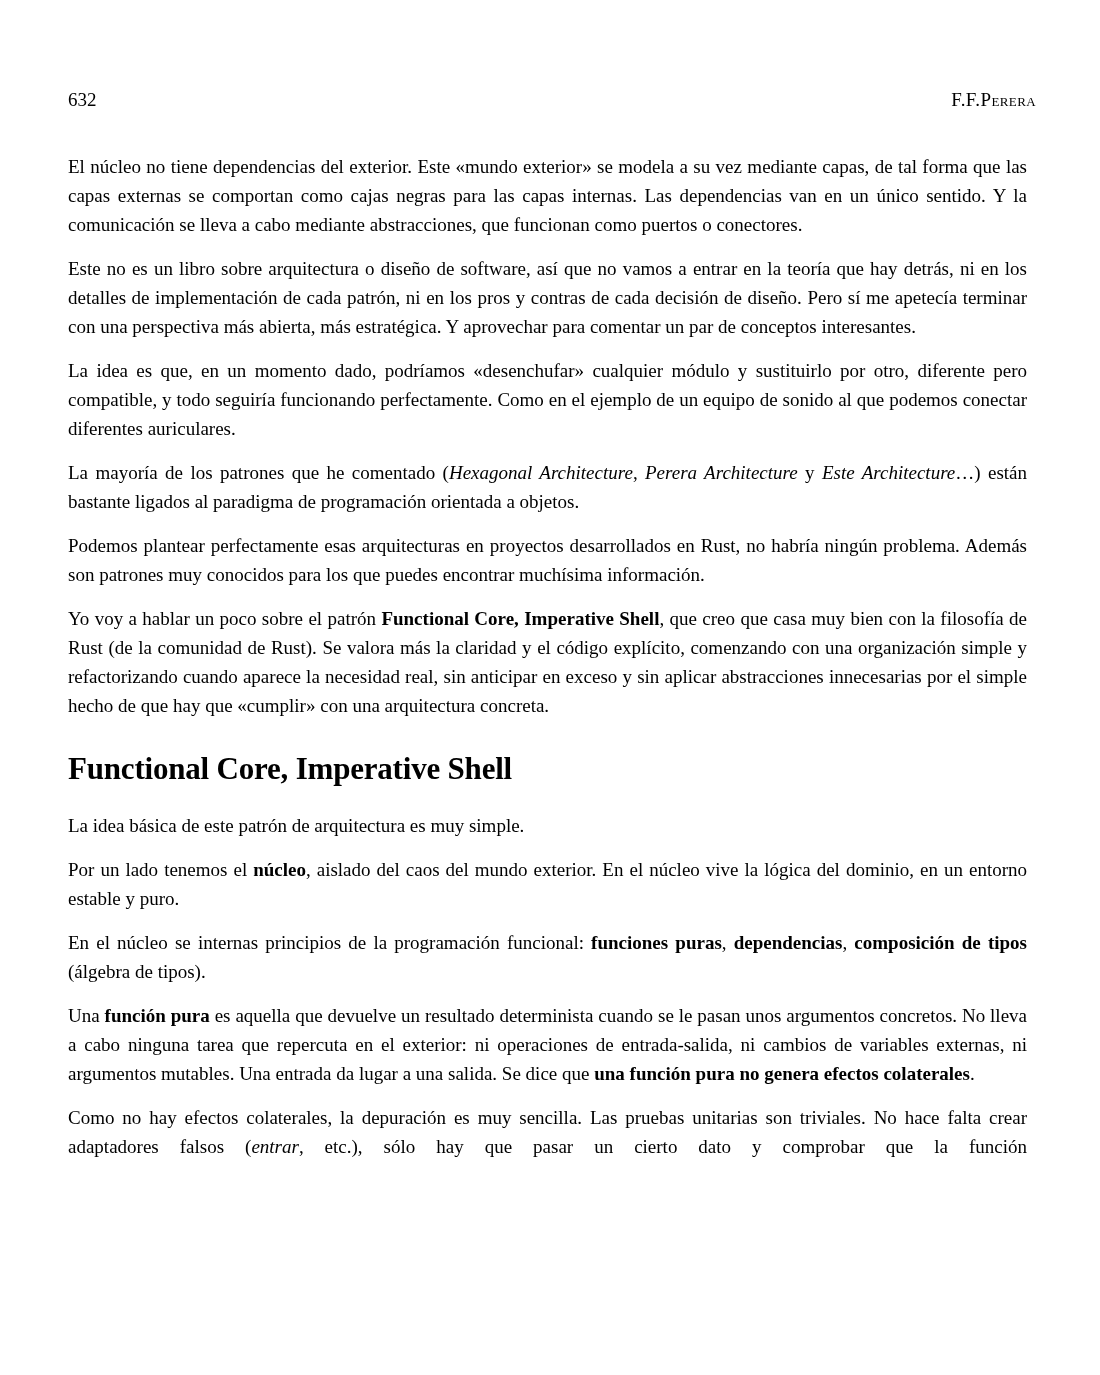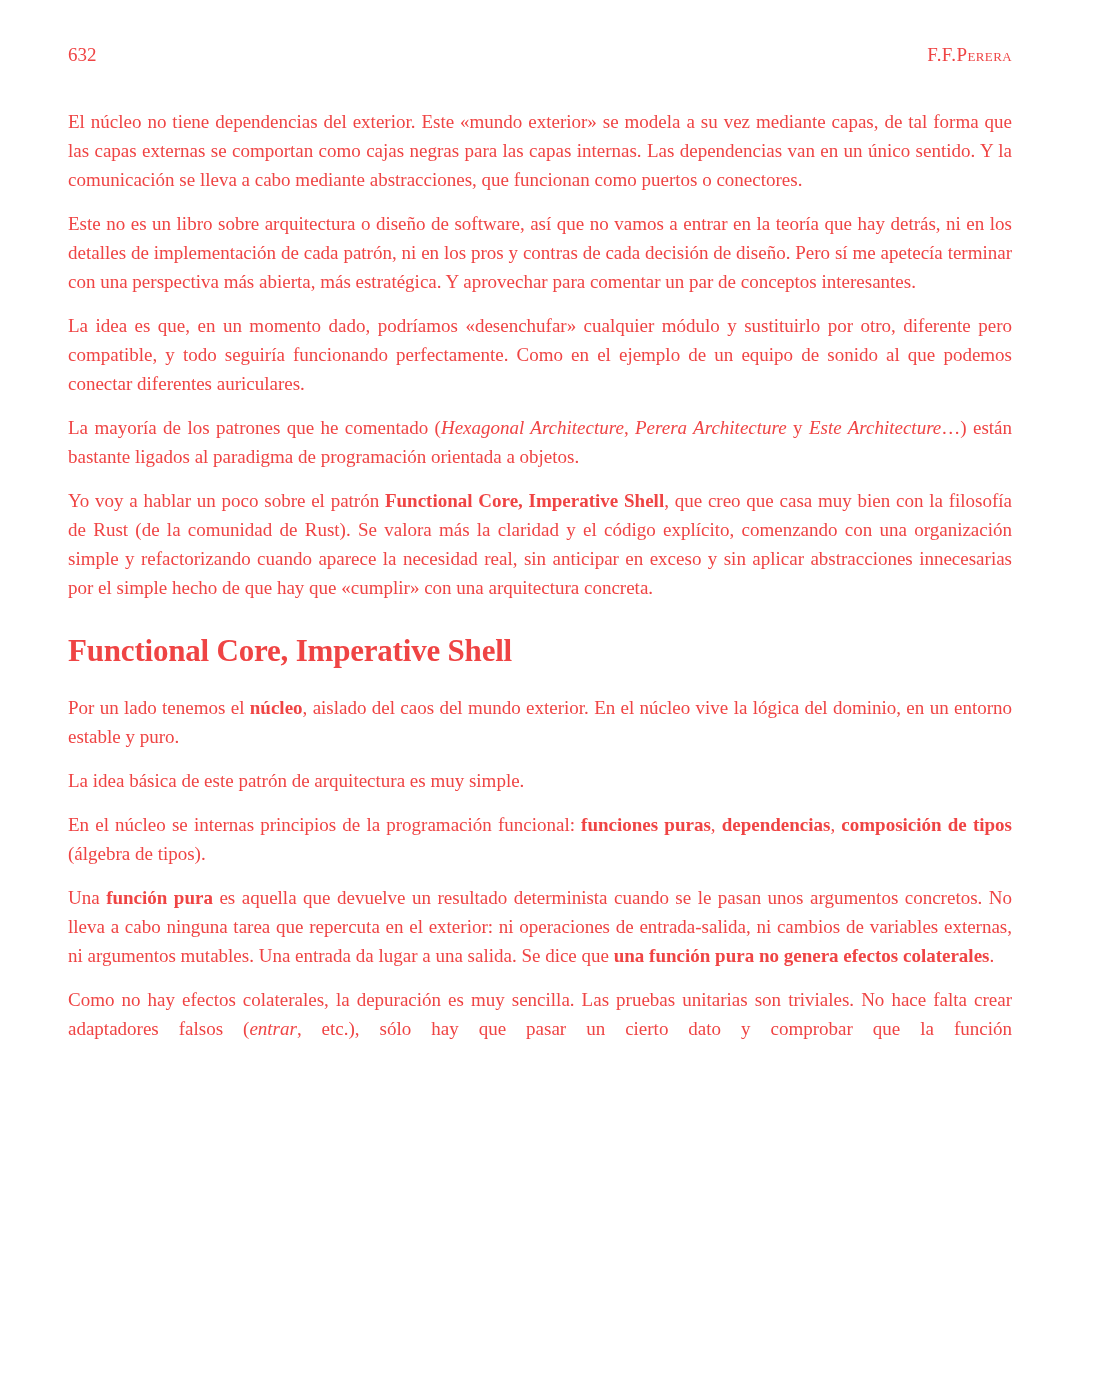--- a/index.html
+++ b/index.html
@@ -6,44 +6,45 @@
     margin: 0;
     padding: 0;
     background: #ffffff;
   }
   .page {
     position: relative;
     width: 1100px;
     height: 1375px;
     box-sizing: border-box;
     background: #ffffff;
-    color: #ef4444;
+    color: #000000;
     font-family: "Liberation Serif", "DejaVu Serif", serif;
-    padding: 44px 88px 0 68px;
+    padding: 44px 64px 0 68px;
     overflow: hidden;
   }
   .page-header {
     display: flex;
     justify-content: space-between;
     align-items: baseline;
     font-size: 19px;
     line-height: 1.2;
   }
   .running-author {
     font-variant: small-caps;
     letter-spacing: 0.4px;
+    margin-top: 45px;
   }
   .page-body {
     margin-top: 40px;
     font-size: 19px;
     line-height: 29px;
     text-align: justify;
   }
   .page-body p {
-    margin: 0 0 15px 0;
+    margin: 0 9px 15px 0;
   }
   
   .page-body p:last-child {
     text-align-last: justify;
   }
   .page-body h1 {
     font-size: 31px;
     line-height: 1.2;
     font-weight: bold;
     margin: 30px 0 24px 0;
@@ -60,21 +61,22 @@
   <header class="page-header">
     <span class="page-number">632</span>
     <span class="running-author">F.F.Perera</span>
   </header>
 
   <main class="page-body" id="content-root">
       <p><span>El núcleo no tiene dependencias del exterior. Este «mundo exterior» se modela a su vez mediante capas, de tal forma que las capas externas se comportan como cajas negras para las capas internas. Las dependencias van en un único sentido. Y la comunicación se lleva a cabo mediante abstracciones, que funcionan como puertos o conectores.</span></p>
       <p><span>Este no es un libro sobre arquitectura o diseño de software, así que no vamos a entrar en la teoría que hay detrás, ni en los detalles de implementación de cada patrón, ni en los pros y contras de cada decisión de diseño. Pero sí me apetecía terminar con una perspectiva más abierta, más estratégica. Y aprovechar para comentar un par de conceptos interesantes.</span></p>
       <p><span>La idea es que, en un momento dado, podríamos «desenchufar» cualquier módulo y sustituirlo por otro, diferente pero compatible, y todo seguiría funcionando perfectamente. Como en el ejemplo de un equipo de sonido al que podemos conectar diferentes auriculares.</span></p>
       <p><span>La mayoría de los patrones que he comentado (</span><span class="i">Hexagonal Architecture</span><span>, </span><span class="i">Perera Architecture</span><span> y </span><span class="i">Este Architecture</span><span>…) están bastante ligados al paradigma de programación orientada a objetos.</span></p>
+      <p><span>Podemos plantear perfectamente esas arquitecturas en proyectos desarrollados en Rust, no habría ningún problema. Además son patrones muy conocidos para los que puedes encontrar muchísima información.</span></p>
       <p><span>Yo voy a hablar un poco sobre el patrón </span><span class="b">Functional Core, Imperative Shell</span><span>, que creo que casa muy bien con la filosofía de Rust (de la comunidad de Rust). Se valora más la claridad y el código explícito, comenzando con una organización simple y refactorizando cuando aparece la necesidad real, sin anticipar en exceso y sin aplicar abstracciones innecesarias por el simple hecho de que hay que «cumplir» con una arquitectura concreta.</span></p>
       <h1>Functional Core, Imperative Shell</h1>
+      <p><span>La idea básica de este patrón de arquitectura es muy simple.</span></p>
       <p><span>Por un lado tenemos el </span><span class="b">núcleo</span><span>, aislado del caos del mundo exterior. En el núcleo vive la lógica del dominio, en un entorno estable y puro.</span></p>
-      <p><span>La idea básica de este patrón de arquitectura es muy simple.</span></p>
       <p><span>En el núcleo se internas principios de la programación funcional: </span><span class="b">funciones puras</span><span>, </span><span class="b">dependencias</span><span>, </span><span class="b">composición de tipos</span><span> (álgebra de tipos).</span></p>
       <p><span>Una </span><span class="b">función pura</span><span> es aquella que devuelve un resultado determinista cuando se le pasan unos argumentos concretos. No lleva a cabo ninguna tarea que repercuta en el exterior: ni operaciones de entrada-salida, ni cambios de variables externas, ni argumentos mutables. Una entrada da lugar a una salida. Se dice que </span><span class="b">una función pura no genera efectos colaterales</span><span>.</span></p>
       <p><span>Como no hay efectos colaterales, la depuración es muy sencilla. Las pruebas unitarias son triviales. No hace falta crear adaptadores falsos (</span><span class="i">entrar</span><span>, etc.), sólo hay que pasar un cierto dato y comprobar que la función</span></p>
     </main>
 </div>
 
 </body></html>

